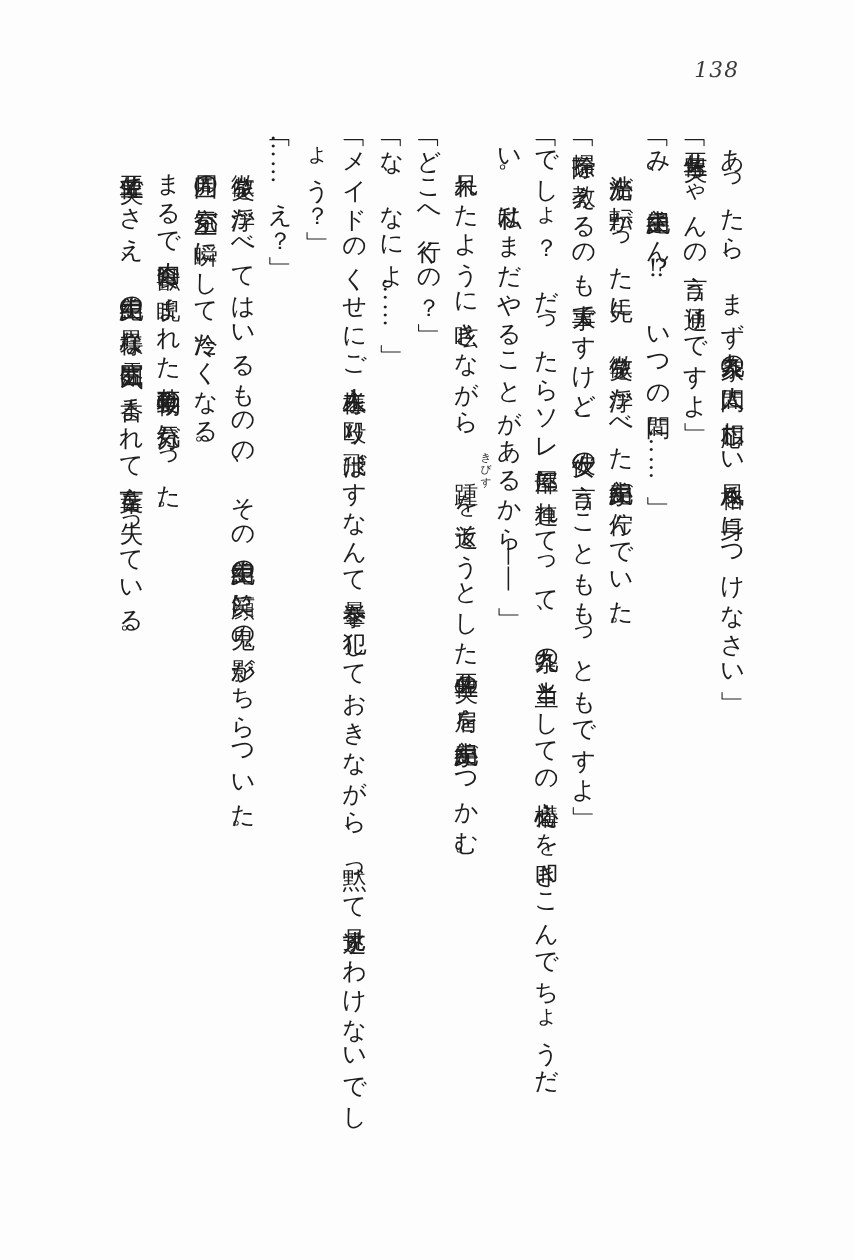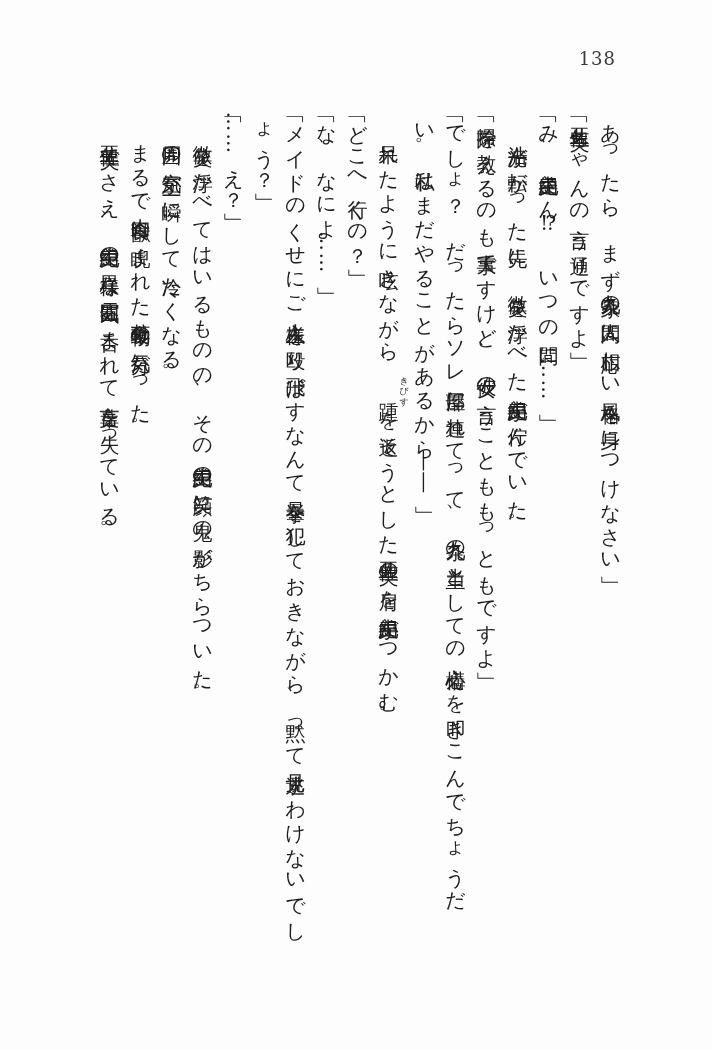--- a/index.html
+++ b/index.html
@@ -17,20 +17,21 @@
   .page {
     position: absolute;
     inset: 0;
     background: #fdfdfd;
   }
   .page-number {
     position: absolute;
     top: 48px;
     right: 96px;
     font-size: 18px;
+    font-style: italic;
     color: #3a3a3a;
     letter-spacing: 1px;
   }
   .text-block {
     position: absolute;
     top: 110px;
     right: 86px;
     height: 832px;
     writing-mode: vertical-rl;
     -webkit-writing-mode: vertical-rl;

